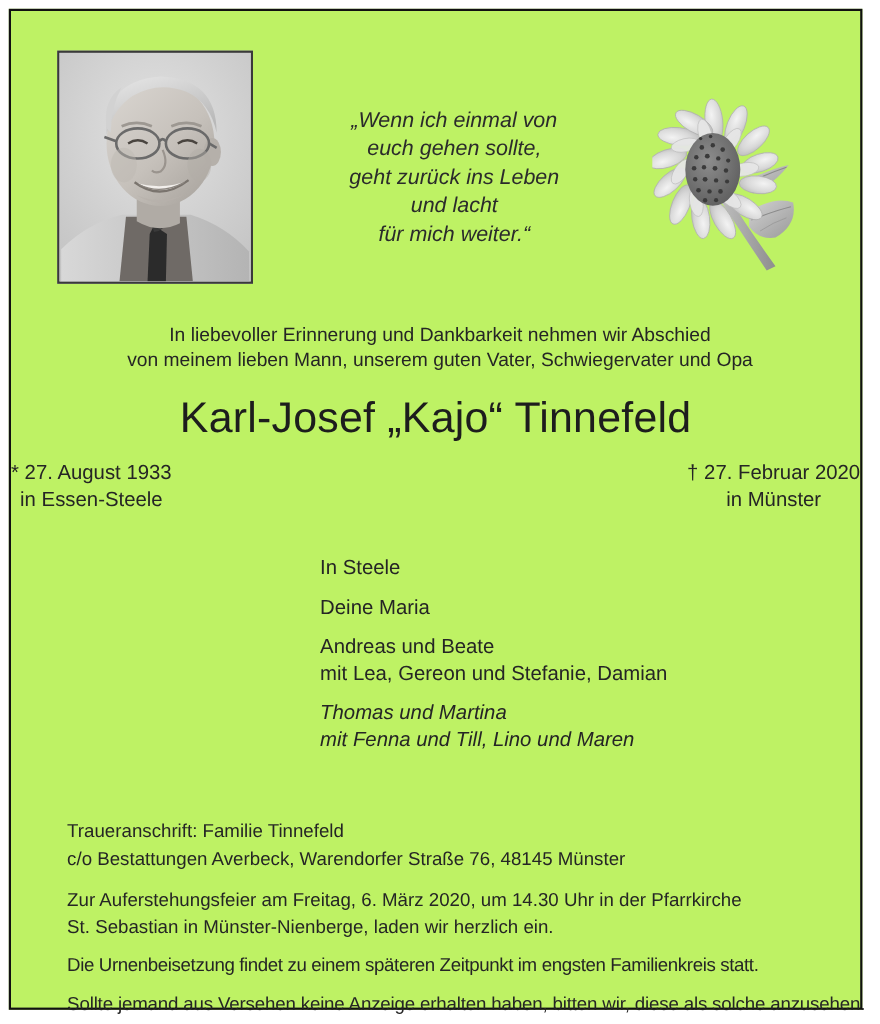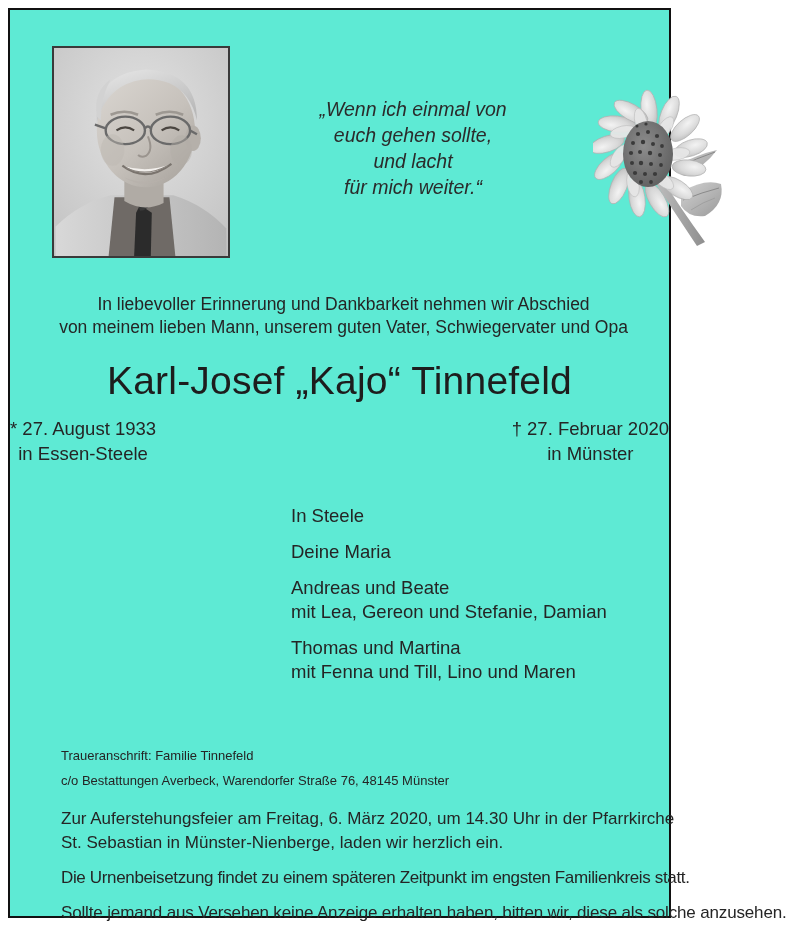--- a/index.html
+++ b/index.html
@@ -12,25 +12,25 @@
     height: 931px;
     font-family: "Liberation Sans", sans-serif;
     color: #231f20;
     overflow: hidden;
   }
 
   .notice {
     position: absolute;
     left: 8px;
     top: 8px;
-    width: 663px;
+    width: 776px;
     height: 910px;
     box-sizing: border-box;
     border: 2px solid #111111;
-    background: #5eead4;
+    background: #bef264;
   }
 
   .inner {
     position: relative;
     width: 100%;
     height: 100%;
   }
 
   
   .portrait-frame {
@@ -118,29 +118,29 @@
   .family {
     position: absolute;
     left: 281px;
     top: 494px;
     font-size: 18.5px;
     line-height: 24px;
     color: #252525;
     text-align: left;
   }
   .family .fgroup { margin-bottom: 12px; white-space: nowrap; }
-  .family .fgroup:last-child { margin-bottom: 0; }
+  .family .fgroup:last-child { margin-bottom: 0; font-style: italic; }
   .family .fline { display: block; }
 
   
   .address {
     position: absolute;
     left: 51px;
     top: 733px;
-    font-size: 13px;
+    font-size: 17px;
     line-height: 25px;
     color: #252525;
     white-space: nowrap;
   }
   .address .aline { display: block; }
 
   
   .footer {
     position: absolute;
     left: 51px;
@@ -224,20 +224,21 @@
         <path d="M72 132 Q94 146 118 130 Q96 142 72 132 Z" fill="#b6b1ab" opacity="0.7"></path>
 
         <ellipse cx="60" cy="104" rx="12" ry="16" fill="#bdb8b2" opacity="0.45"></ellipse>
         <ellipse cx="130" cy="104" rx="11" ry="15" fill="#b2ada7" opacity="0.45"></ellipse>
       </svg>
     </div>
 
     <div class="quote">
       <span class="qline">„Wenn ich einmal von</span>
       <span class="qline">euch gehen sollte,</span>
+      <span class="qline">geht zurück ins Leben</span>
       <span class="qline">und lacht</span>
       <span class="qline">für mich weiter.“</span>
     </div>
 
     <div class="flower">
       <svg class="flower-svg" viewBox="0 0 140 172" aria-hidden="true">
         <defs>
           <radialGradient id="petalG" cx="40%" cy="35%" r="75%">
             <stop offset="0%" stop-color="#f3f3f3"></stop>
             <stop offset="60%" stop-color="#d8d8d8"></stop>

